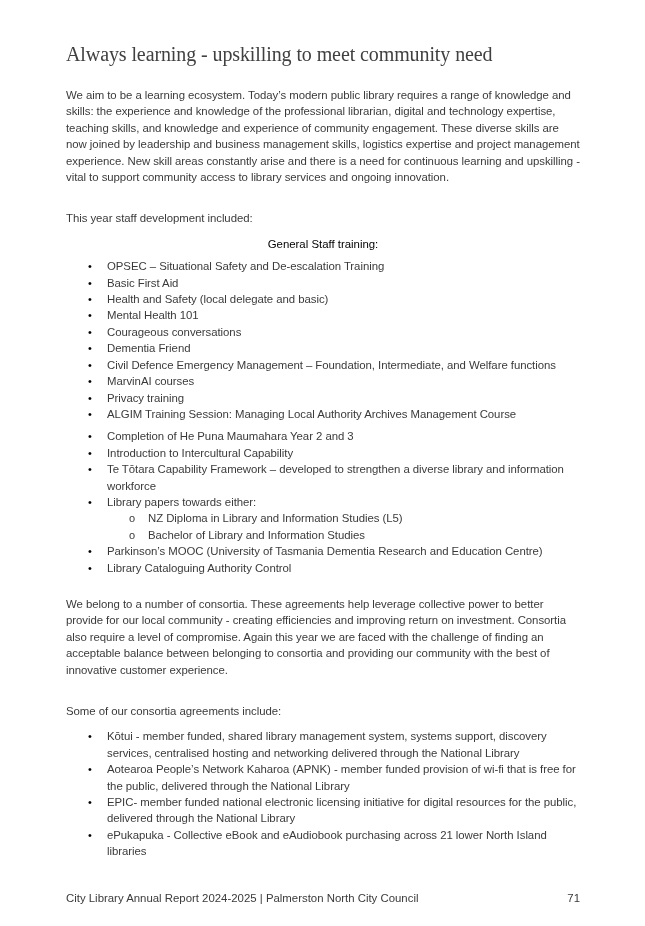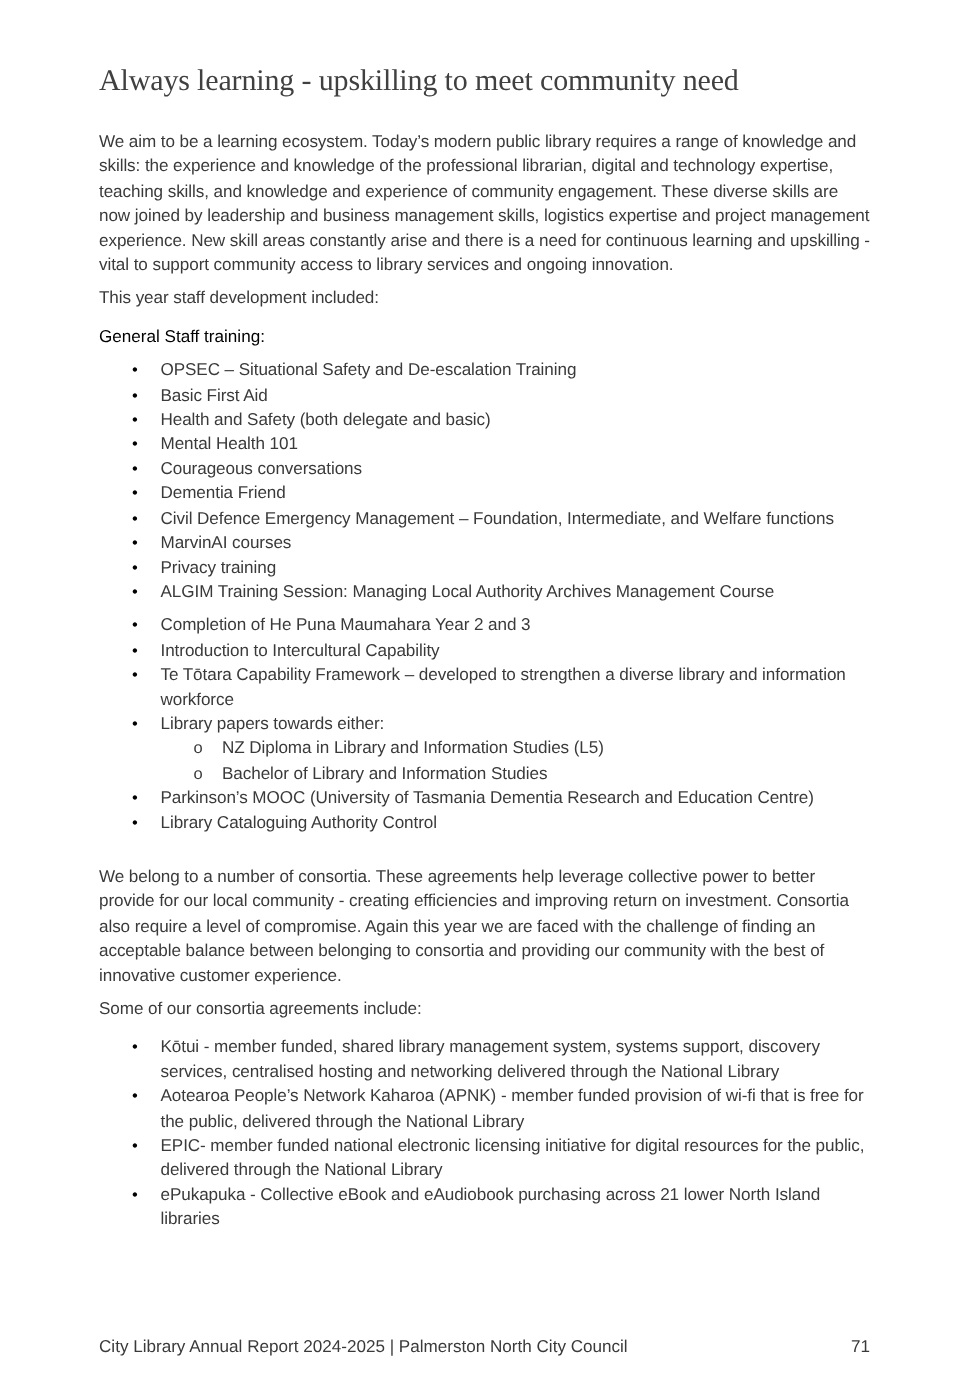--- a/index.html
+++ b/index.html
@@ -18,24 +18,25 @@
       line-height: 26px;
       letter-spacing: -0.1px;
     }
     h1.h-first { margin-top: 41px; }
     h1.h-second { margin-top: 12px; }
     p {
       font-size: 11.4px; line-height: 16.4px; margin: 0;
       letter-spacing: -0.05px;
     }
     .intro { margin-top: 20px; }
-    .spacer-p { margin-top: 6px; }
+    .spacer-p { margin-top: 25px; }
     .sub {
       font-size: 11.4px; line-height: 16.4px; margin: 9px 0 0 0;
       color: #000000;
+      text-align: center;
     }
     ul.bul {
       list-style: none; margin: 6px 0 0 0; padding: 0;
     }
     ul.bul > li {
       position: relative; padding-left: 41px;
       font-size: 11.4px; line-height: 16.4px; letter-spacing: -0.05px;
     }
     ul.bul > li > .bullet {
       position: absolute; left: 22px; top: 0; color: #000;
@@ -61,21 +62,21 @@
 <div class="page">
 
   <h1 class="h-first">Always learning - upskilling to meet community need</h1>
   <p class="intro">We aim to be a learning ecosystem. Today’s modern public library requires a range of knowledge and skills: the experience and knowledge of the professional librarian, digital and technology expertise, teaching skills, and knowledge and experience of community engagement. These diverse skills are now joined by leadership and business management skills, logistics expertise and project management experience. New skill areas constantly arise and there is a need for continuous learning and upskilling - vital to support community access to library services and ongoing innovation.</p>
   <p class="spacer-p">This year staff development included:</p>
 
   <div class="sub">General Staff training:</div>
   <ul class="bul">
     <li><span class="bullet">•</span><span>OPSEC – Situational Safety and De-escalation Training</span></li>
     <li><span class="bullet">•</span><span>Basic First Aid</span></li>
-    <li><span class="bullet">•</span><span>Health and Safety (both delegate and basic)</span></li>
+    <li><span class="bullet">•</span><span>Health and Safety (local delegate and basic)</span></li>
     <li><span class="bullet">•</span><span>Mental Health 101</span></li>
     <li><span class="bullet">•</span><span>Courageous conversations</span></li>
     <li><span class="bullet">•</span><span>Dementia Friend</span></li>
     <li><span class="bullet">•</span><span>Civil Defence Emergency Management – Foundation, Intermediate, and Welfare functions</span></li>
     <li><span class="bullet">•</span><span>MarvinAI courses</span></li>
     <li><span class="bullet">•</span><span>Privacy training</span></li>
     <li><span class="bullet">•</span><span>ALGIM Training Session: Managing Local Authority Archives Management Course</span></li>
   </ul>
 
   <ul class="bul">

